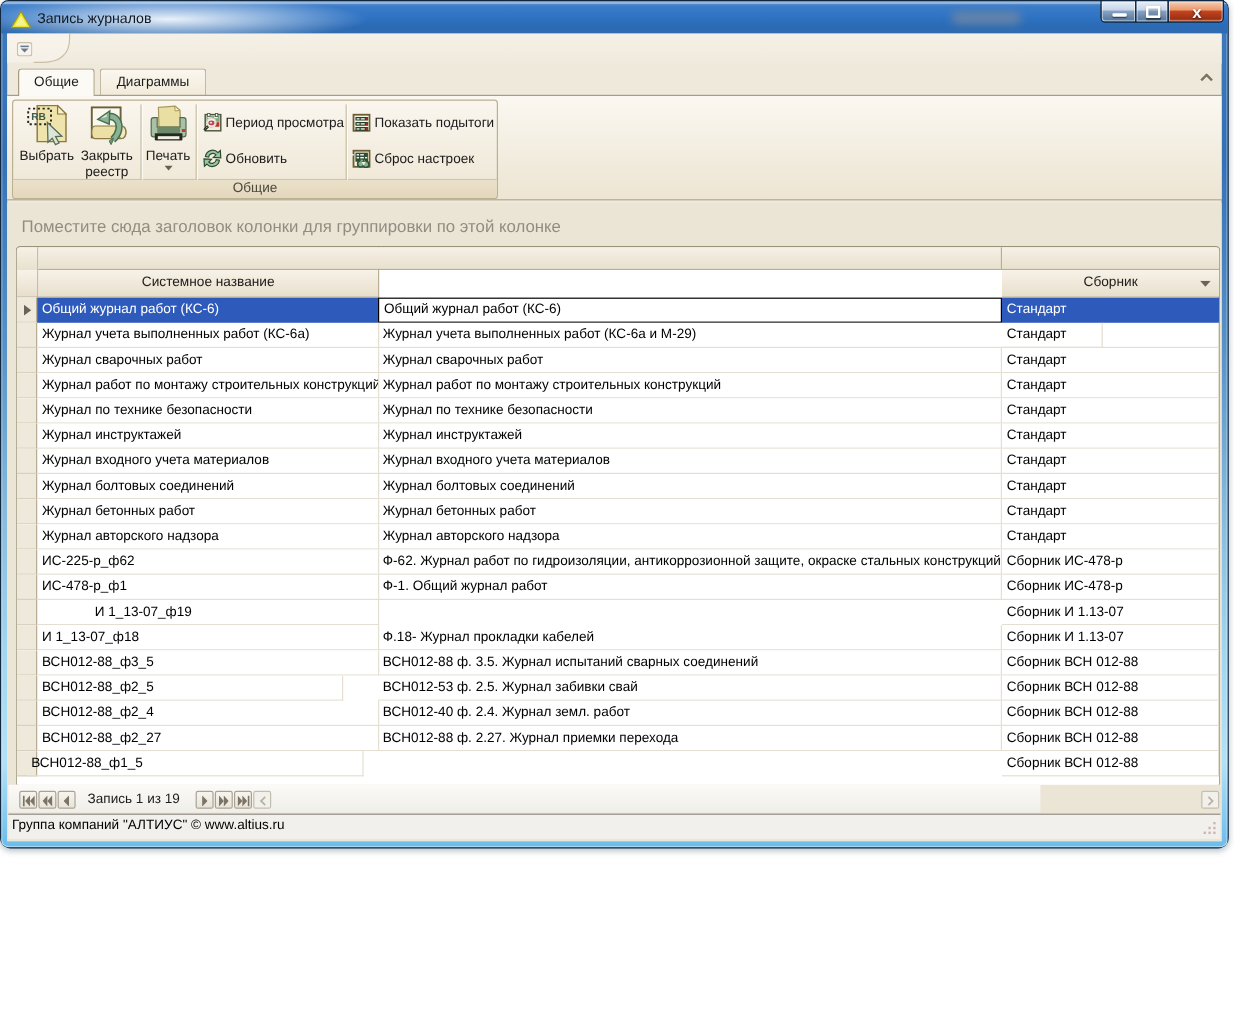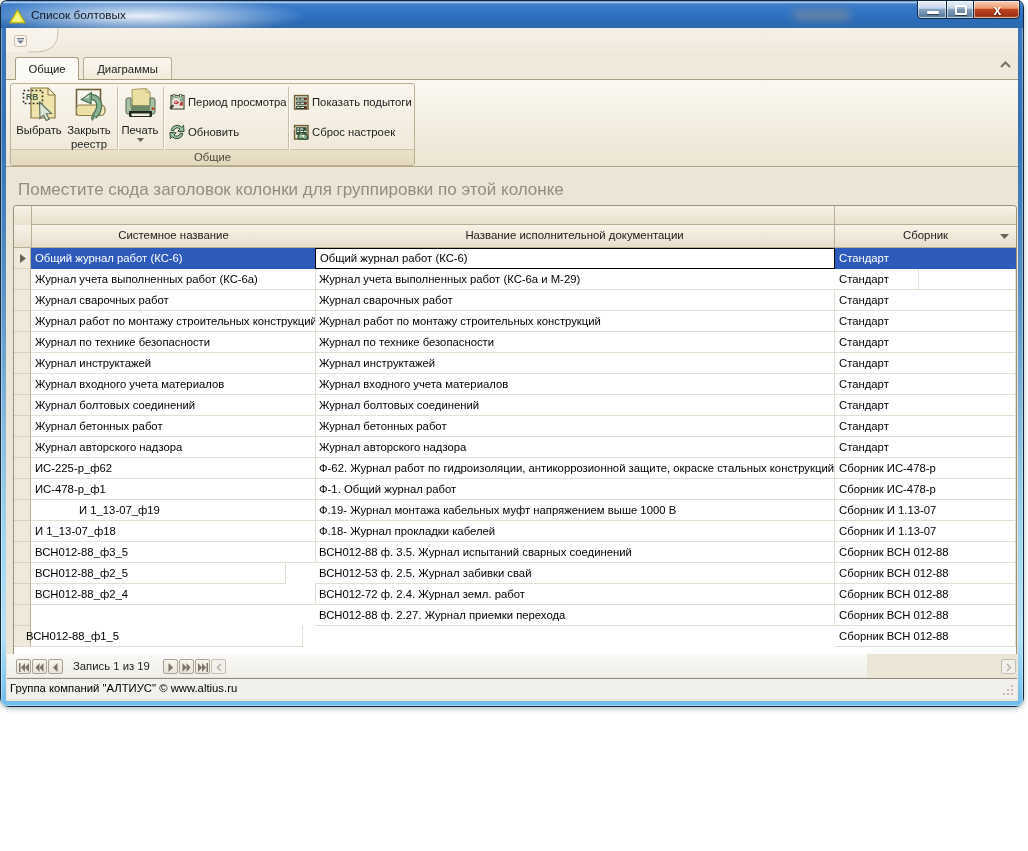--- a/index.html
+++ b/index.html
@@ -50,21 +50,21 @@
   background:linear-gradient(180deg,#faf6ee 0%,#f3ede0 55%,#efe7d5 100%); }
 #rgroup .caption { position:absolute; left:0; bottom:0; width:100%; height:16px;
   background:linear-gradient(180deg,#ebe1ca 0%,#e3d8bc 100%); border-top:1px solid #cfc4a8;
   border-radius:0 0 2px 2px; text-align:center; font-size:11.3px; color:#4e4a3c; line-height:15px; }
 .vsep { position:absolute; top:3px; height:63px; width:1px; background:#cabfa4; box-shadow:1px 0 0 rgba(255,255,255,0.8); }
 .bigbtn { position:absolute; top:3px; text-align:center; font-size:11.3px; color:#1c1c1c; line-height:14px; }
 .bigbtn > svg { display:block; margin:0 auto 1px; }
 .smallbtn { position:absolute; font-size:11.3px; color:#1c1c1c; height:18px; line-height:17px; white-space:nowrap; }
 .smallbtn svg { vertical-align:-4px; margin-right:3px; }
 #panel { position:absolute; left:0; top:141px; width:1012px; height:532px; background:#ebe5d6; }
-#groupby { position:absolute; left:12px; top:11px; font-size:17px; color:#918d80; }
+#groupby { position:absolute; left:12px; top:11px; font-size:14px; color:#918d80; }
 #grid { position:absolute; left:7px; top:36px; width:1004px; height:449px;
   border:1px solid #9b9279; border-bottom:none; border-radius:4px 4px 0 0; background:#fff; overflow:hidden; }
 .bandcell { position:absolute; top:0; height:19px; background:linear-gradient(180deg,#f6f1e7 0%,#eee7d7 60%,#e9e1cf 100%);
   border-right:1px solid #b9ae94; border-bottom:1px solid #b9ae94; }
 .capcell { position:absolute; top:19px; height:23px; background:linear-gradient(180deg,#f7f2e8 0%,#efe8d9 55%,#e7dfcc 100%);
   border-right:1px solid #b9ae94; border-bottom:1px solid #b9ae94; font-size:11.4px; color:#21201c; text-align:center; padding-top:4px; }
 .row { position:absolute; left:0px; width:1002px; height:21px; background:#fff; }
 .cell { position:absolute; top:0; height:21px; font-size:11.3px; color:#000; padding:4px 0 0 4px; overflow:hidden; white-space:nowrap;
   border-right:1px solid #e4dfd2; border-bottom:1px solid #e4dfd2; }
 .ind { position:absolute; left:0; top:0; width:17px; height:21px; background:#efe9dc; border-right:1px solid #b9ae94; border-bottom:1px solid #d8d1bf; }
@@ -80,21 +80,21 @@
 <body>
 <div id="win">
  <div id="winborder"></div>
  <div id="titlebar">
    <div id="titleglow"></div>
    <div class="innerhl"></div>
    <div id="titleicon"><svg width="17" height="15">
           <polygon points="8.5,0.5 16.5,14 0.5,14" fill="#e9e435" stroke="#9b9a20" stroke-width="1"></polygon>
           <polygon points="8.5,4 13.5,12.5 3.5,12.5" fill="#f6f388"></polygon>
         </svg></div>
-   <div id="titletext">Список болтовых</div>
+   <div id="titletext">Запись журналов</div>
    <div id="watermark"></div>
  </div>
  <div id="ctrlbox">
    <div id="btnmin" class="cbtn">
         <div class="glyphmin"></div>
       </div>
    <div id="btnmax" class="cbtn">
         <div class="glyphmax"></div>
       </div>
    <div id="btnclose" class="cbtn">
@@ -207,21 +207,20 @@
   </div>
   <div id="panel">
     <div id="groupby">Поместите сюда заголовок колонки для группировки по этой колонке</div>
     <div id="grid">
       <div class="bandcell" style="left:0; width:18px; border-bottom:none;"></div>
       <div class="bandcell" style="left:18px; width:284px;"></div>
       <div class="bandcell" style="left:301px; width:520px;"></div>
       <div class="bandcell" style="left:821px; width:181px; border-right:none;"></div>
       <div class="capcell" style="left:0; width:18px;"></div>
       <div class="capcell" style="left:18px; width:284px;">Системное название</div>
-      <div class="capcell" style="left:301px; width:520px;">Название  исполнительной документации</div>
       <div class="capcell" style="left:821px; width:181px; border-right:none;">Сборник
         <svg style="position:absolute; right:7px; top:9px;" width="9" height="6">
               <polygon points="0,0 9,0 4.5,5" fill="#6b6456"></polygon>
             </svg>
       </div>
 <div class="row selrow" style="top:42px">
  <div class="ind"><svg width="6" height="9" style="margin:6px 0 0 6px">
                 <polygon points="0,0 6,4.5 0,9" fill="#6b6456"></polygon>
               </svg></div>
  <div class="cell csel" style="left:17px;width:285px;color:#fff;background:#2d5abb;border-right-color:#2d5abb;border-bottom-color:#2d5abb;">Общий журнал работ (КС-6)</div>
@@ -290,21 +289,20 @@
 </div>
 <div class="row" style="top:273px">
  <div class="ind"></div>
  <div class="cell" style="left:17px;width:285px;">ИС-478-р_ф1</div>
  <div class="cell" style="left:301px;width:520px;">Ф-1. Общий журнал работ</div>
  <div class="cell" style="left:821px;width:181px;">Сборник ИС-478-р</div>
 </div>
 <div class="row" style="top:294px">
  <div class="ind"></div>
  <div class="cell" style="left:17px;width:285px;padding-left:48px;">И 1_13-07_ф19</div>
- <div class="cell" style="left:301px;width:520px;">Ф.19- Журнал монтажа кабельных муфт напряжением выше 1000 В</div>
  <div class="cell" style="left:821px;width:181px;">Сборник И 1.13-07</div>
 </div>
 <div class="row" style="top:315px">
  <div class="ind"></div>
  <div class="cell" style="left:17px;width:285px;">И 1_13-07_ф18</div>
  <div class="cell" style="left:301px;width:520px;">Ф.18- Журнал прокладки кабелей</div>
  <div class="cell" style="left:821px;width:181px;">Сборник И 1.13-07</div>
 </div>
 <div class="row" style="top:336px">
  <div class="ind"></div>
@@ -314,25 +312,26 @@
 </div>
 <div class="row" style="top:357px">
  <div class="ind"></div>
  <div class="cell" style="left:17px;width:255px;">ВСН012-88_ф2_5</div>
  <div class="cell" style="left:301px;width:520px;">ВСН012-53 ф. 2.5. Журнал забивки свай</div>
  <div class="cell" style="left:821px;width:181px;">Сборник ВСН 012-88</div>
 </div>
 <div class="row" style="top:378px">
  <div class="ind"></div>
  <div class="cell" style="left:17px;width:285px;">ВСН012-88_ф2_4</div>
- <div class="cell" style="left:301px;width:520px;">ВСН012-72 ф. 2.4. Журнал земл. работ</div>
+ <div class="cell" style="left:301px;width:520px;">ВСН012-40 ф. 2.4. Журнал земл. работ</div>
  <div class="cell" style="left:821px;width:181px;">Сборник ВСН 012-88</div>
 </div>
 <div class="row" style="top:399px">
  <div class="ind"></div>
+ <div class="cell" style="left:17px;width:285px;">ВСН012-88_ф2_27</div>
  <div class="cell" style="left:301px;width:520px;">ВСН012-88 ф. 2.27. Журнал приемки перехода</div>
  <div class="cell" style="left:821px;width:181px;">Сборник ВСН 012-88</div>
 </div>
 <div class="row" style="top:420px">
  <div class="ind"></div>
  <div class="cell" style="left:8px;width:281px;">ВСН012-88_ф1_5</div>
  <div class="cell" style="left:821px;width:181px;">Сборник ВСН 012-88</div>
 </div>
     </div>
     <div id="nav">

